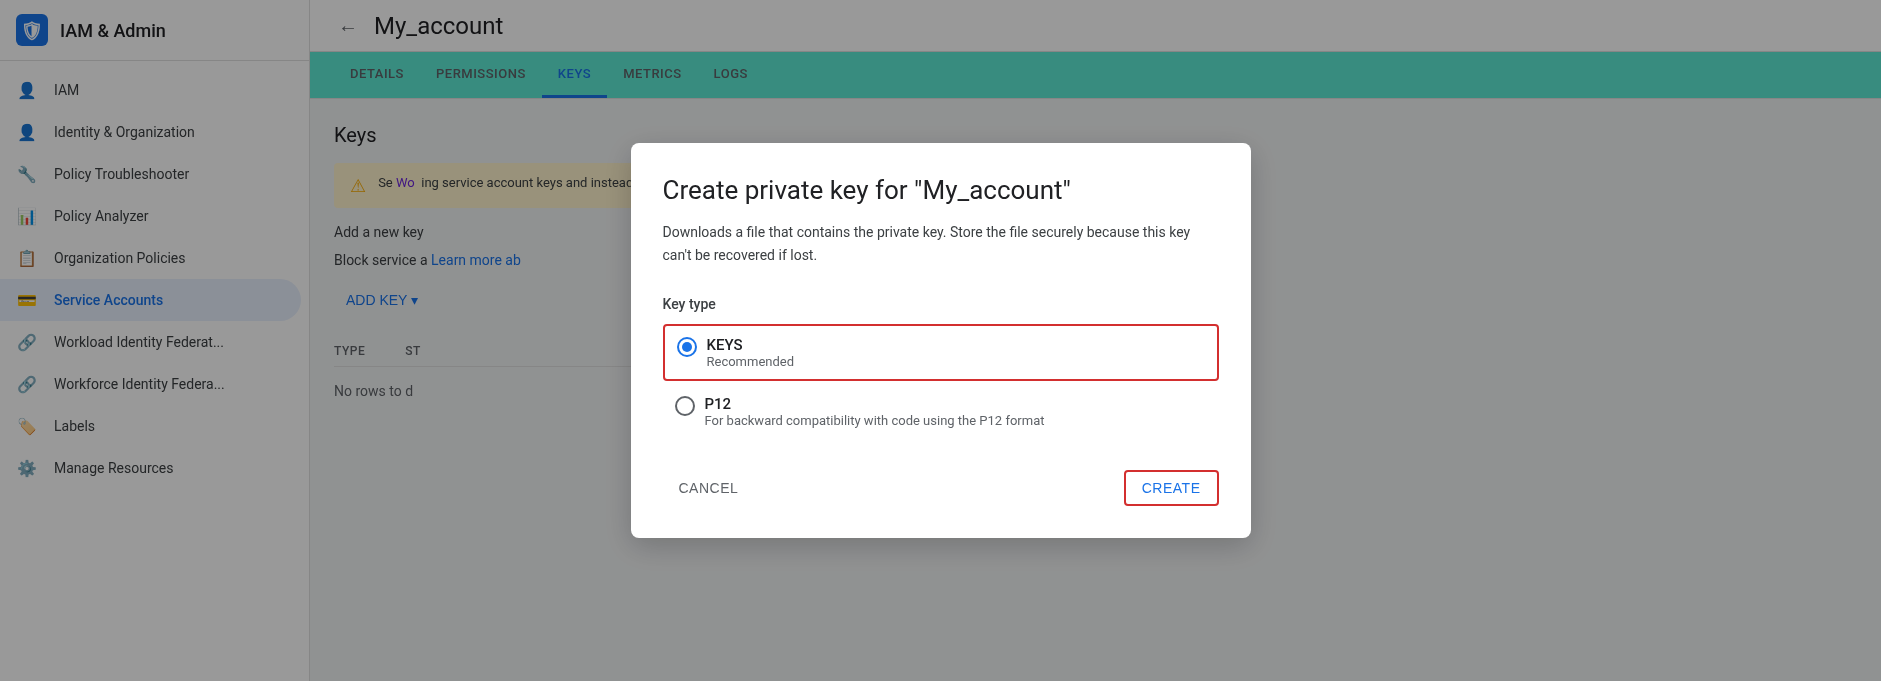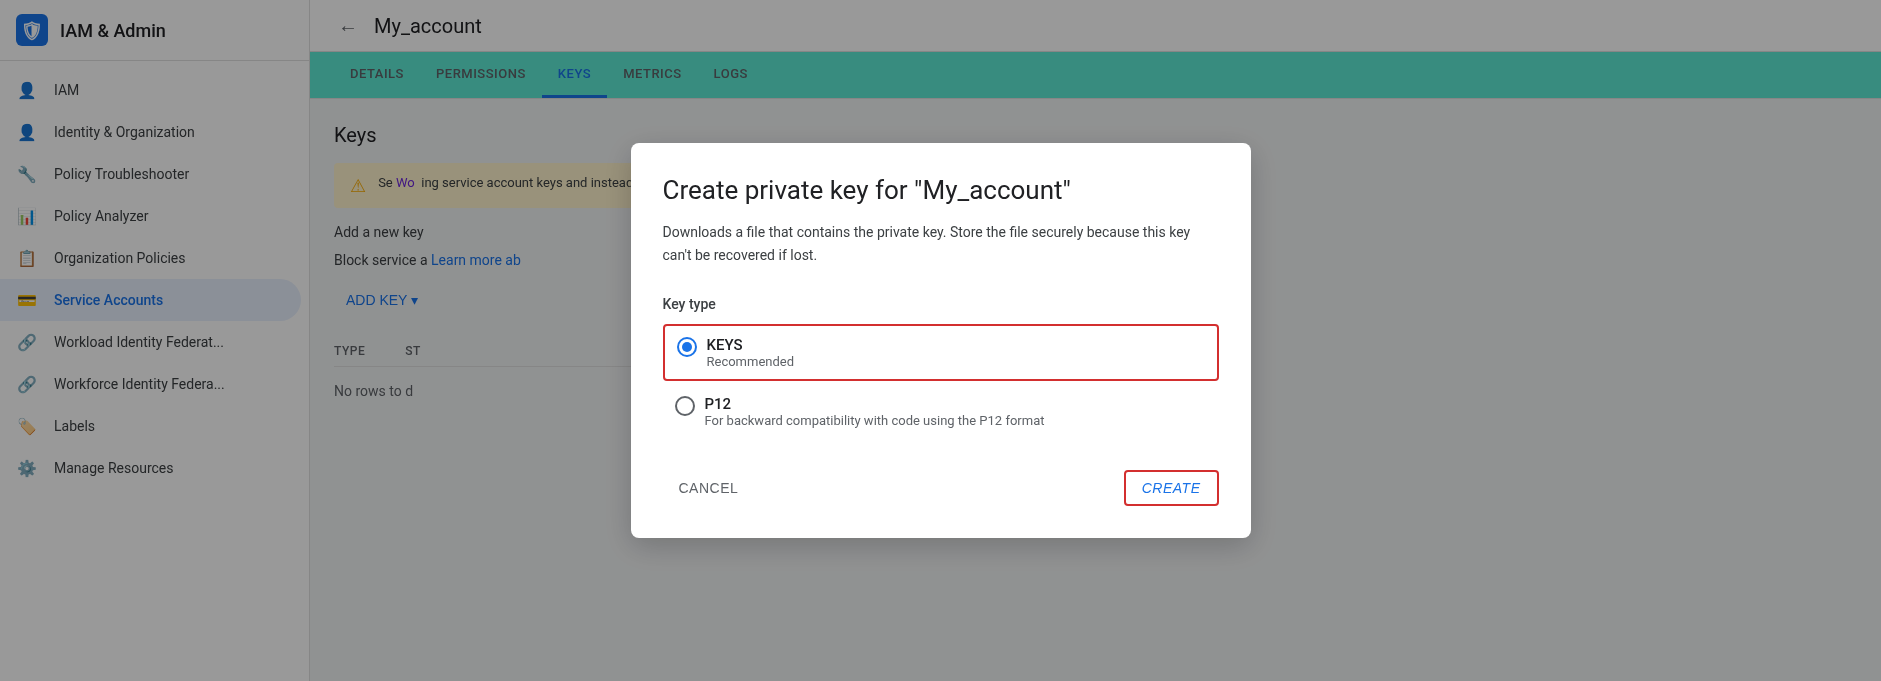--- a/index.html
+++ b/index.html
@@ -84,21 +84,21 @@
       background: none;
       border: none;
       cursor: pointer;
       font-size: 20px;
       color: #5f6368;
       display: flex;
       align-items: center;
       padding: 4px;
     }
     .page-title {
-      font-size: 20px;
+      font-size: 24px;
       color: #202124;
       font-weight: 400;
     }
 
     
     .tabs {
       background: #5eead4;
       border-bottom: 1px solid #e0e0e0;
       display: flex;
       padding: 0 24px;
@@ -307,21 +307,20 @@
     .btn-create {
       background: none;
       border: 2px solid #d32f2f;
       color: #1a73e8;
       font-size: 14px;
       font-weight: 500;
       cursor: pointer;
       padding: 8px 16px;
       border-radius: 4px;
       letter-spacing: 0.5px;
-      font-style: italic;
     }
   </style>
 </head>
 <body>
 
 <div class="sidebar">
   <div class="sidebar-header">
     <div class="sidebar-logo">🛡</div>
     <span class="sidebar-title">IAM &amp; Admin</span>
   </div>

